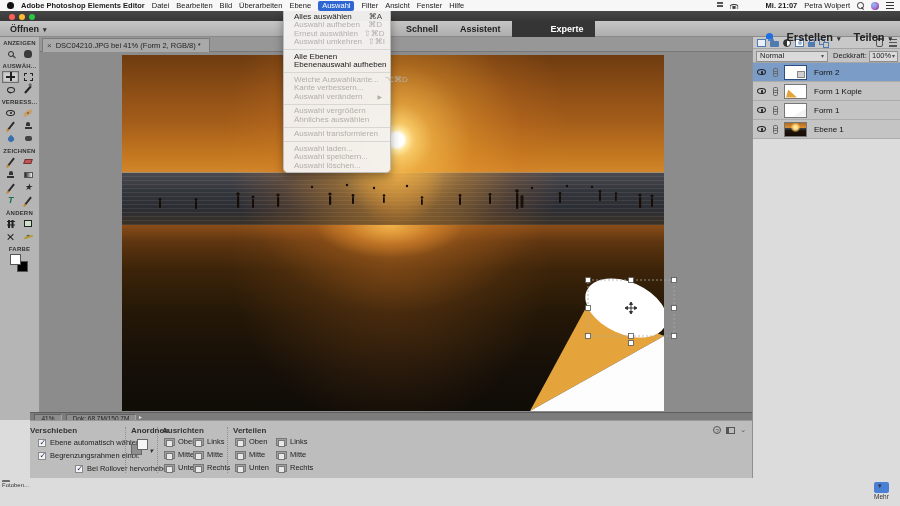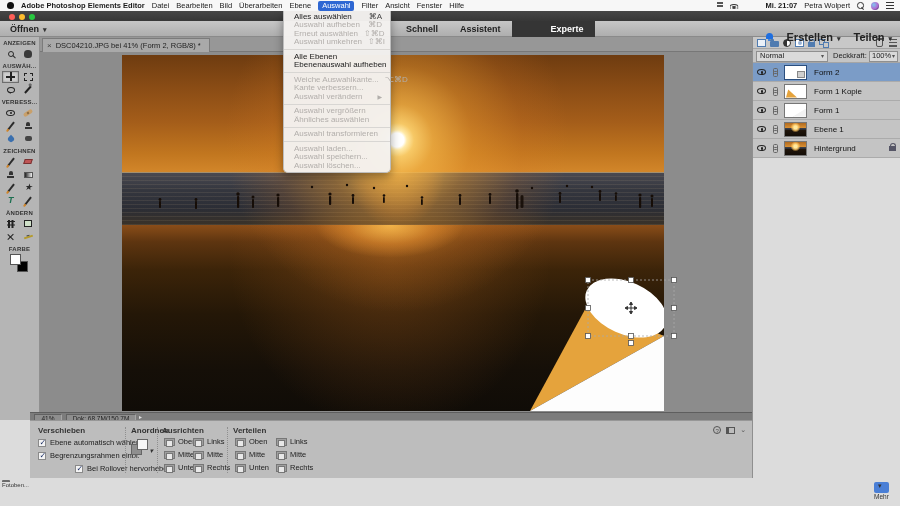--- a/index.html
+++ b/index.html
@@ -522,21 +522,21 @@
     </svg>
   </div>
 
   <div id="statusbar" class="abs">
     <span class="sbox sb-zoom">41%</span>
     <span class="sbox sb-doc">Dok: 68,7M/150,7M</span>
     <span class="sb-arrow">▸</span>
   </div>
 
   <div id="options" class="abs">
-    <span class="opt-h" style="left:8px;top:5px;">Verschieben</span>
+    <span class="opt-h" style="left:0;top:5px;">Verschieben</span>
     <label class="chk" style="left:8px;top:17px;">
         <span class="box"></span>
         <span>Ebene automatisch wählen</span>
       </label>
     <label class="chk" style="left:8px;top:30px;">
         <span class="box"></span>
         <span>Begrenzungsrahmen einbl.</span>
       </label>
     <label class="chk" style="left:8px;top:43px;padding-left:37px;">
         <span class="box"></span>
@@ -647,27 +647,20 @@
       <span class="lk"></span>
       <span class="thumb th-tri"></span>
       <span class="lname">Form 1</span>
     </div>
     <div class="lrow" style="top:83px;">
       <span class="eye2"></span>
       <span class="lk"></span>
       <span class="thumb th-sunset"></span>
       <span class="lname">Ebene 1</span>
     </div>
-    <div class="lrow" style="top:102px;">
-      <span class="eye2"></span>
-      <span class="lk"></span>
-      <span class="thumb th-sunset"></span>
-      <span class="lname">Hintergrund</span>
-      <span class="row-lock"></span>
-    </div>
     <div id="lp-rest"></div>
   </div>
 
   <div id="selectmenu" class="abs">
     <div class="mi-item">
         <span>Alles auswählen</span>
         <span class="sc">⌘A</span>
       </div>
     <div class="mi-item dis">
         <span>Auswahl aufheben</span>

